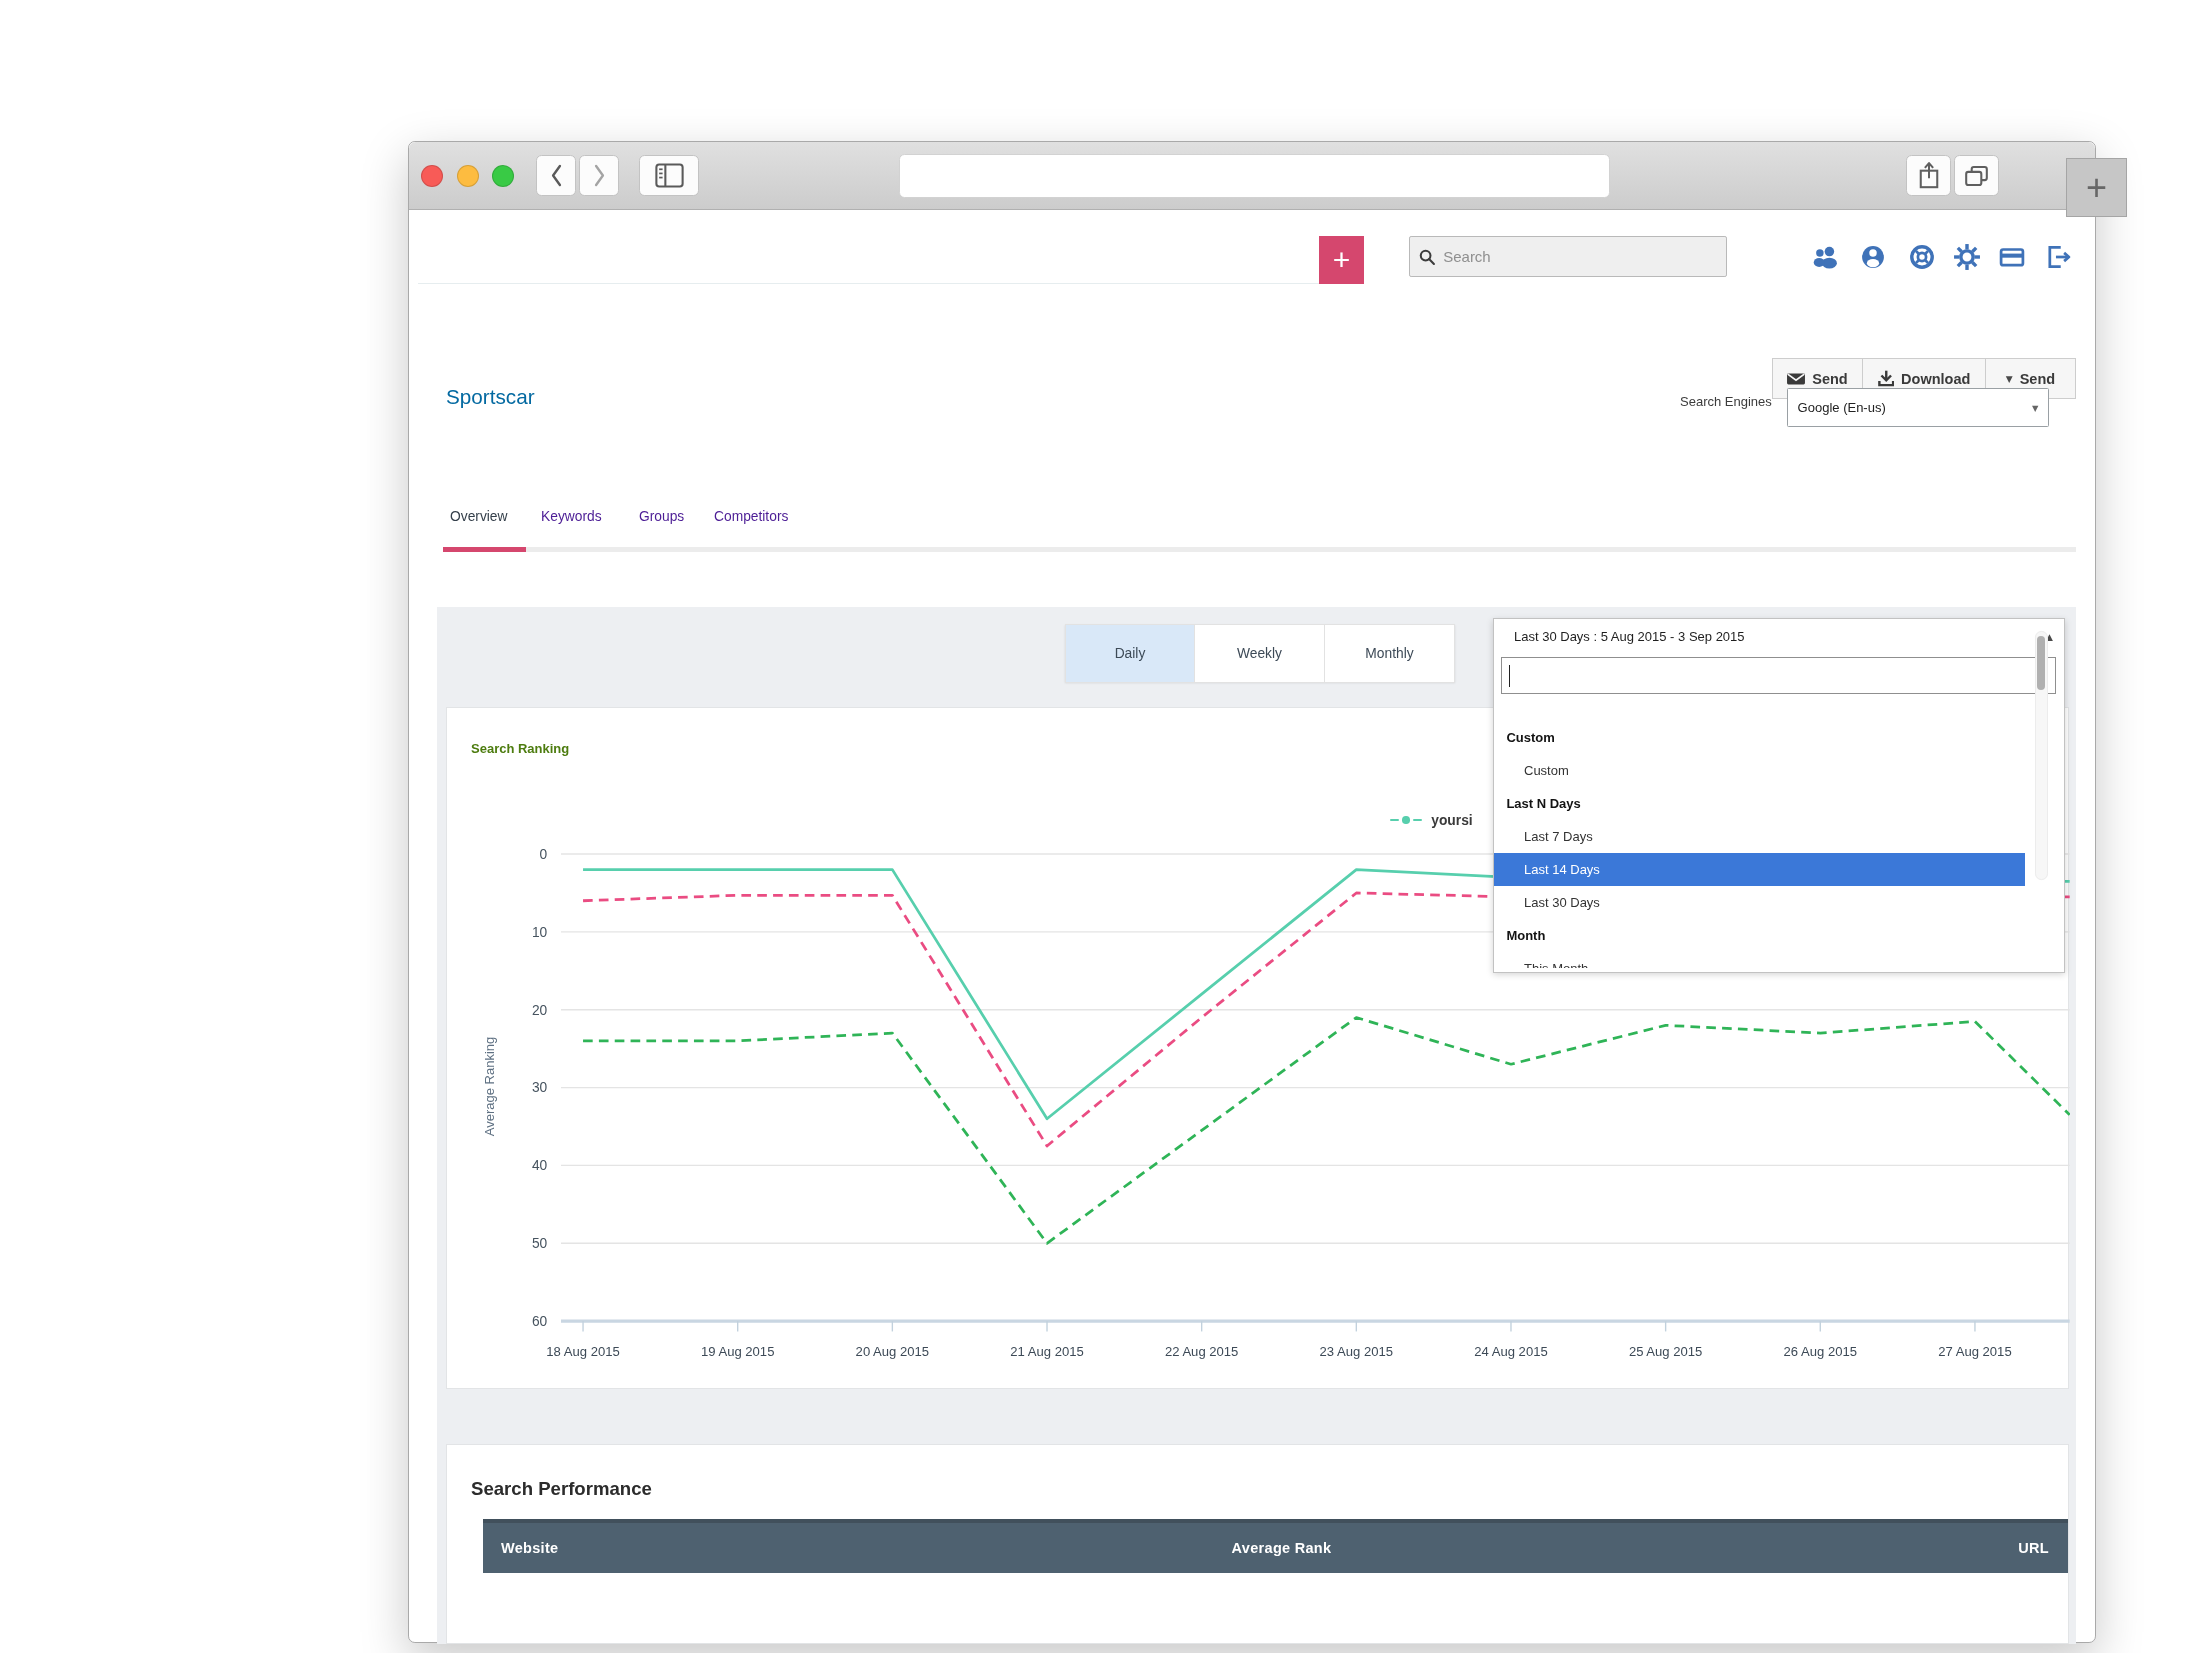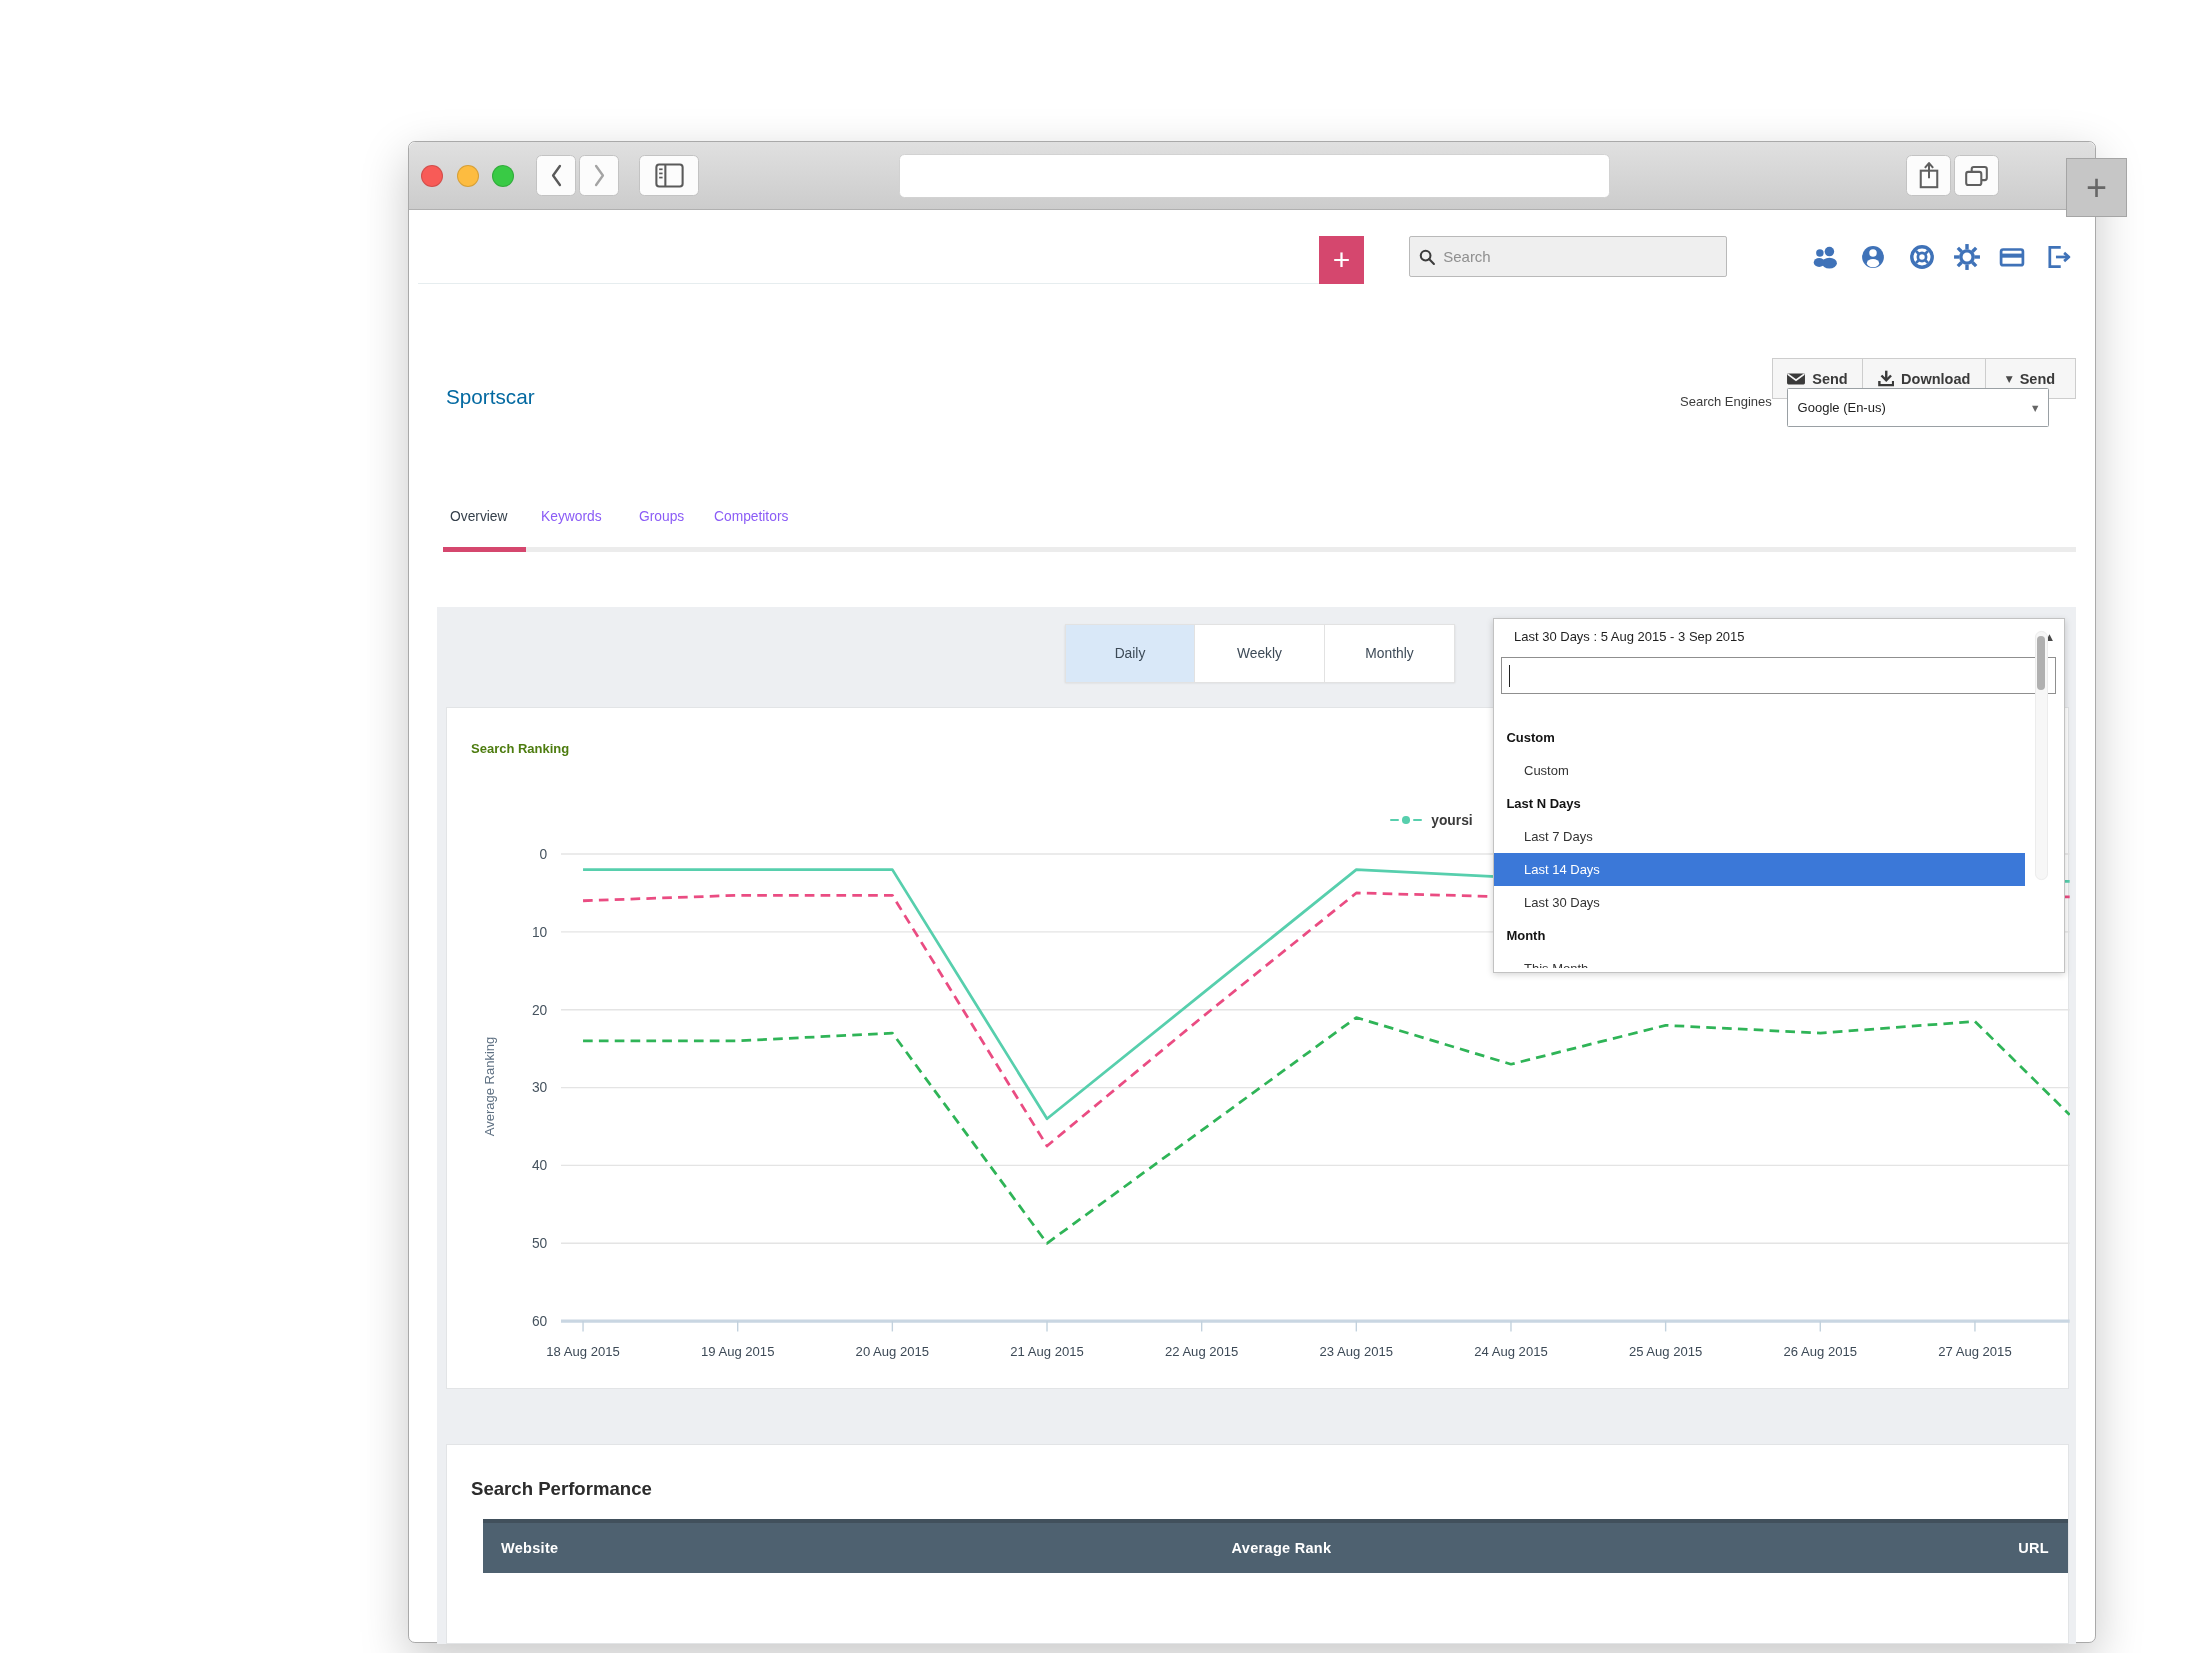--- a/index.html
+++ b/index.html
@@ -43,21 +43,21 @@
   .caret { font-size:9px; color:#4a4a4a; font-family:"DejaVu Sans",sans-serif; }
 
   .page-title { position:absolute; left:37px; top:243px; font-size:20.7px; color:#0369a1; }
   .se-label { position:absolute; left:1271px; top:252px; font-size:13px; color:#3c3c3c; }
   .se-select { position:absolute; left:1378px; top:246px; width:262px; height:39px; background:#fff;
                border:1.4px solid #9aa0a4; border-radius:1.4px; display:flex; align-items:center;
                padding:0 9.6px; font-size:13px; color:#222; cursor:pointer; }
   .se-select .caret { margin-left:auto; font-size:8.3px; color:#666; }
 
   
-  .tab { position:absolute; top:367px; font-size:13.8px; color:#8b5cf6; cursor:pointer; }
+  .tab { position:absolute; top:367px; font-size:13.8px; color:#4c1d95; cursor:pointer; }
   .tab.active { color:#343f4a; }
   .tab-track { position:absolute; left:34px; top:405px; width:1633px; height:4.8px; background:#ececec; }
   .tab-track-active { position:absolute; left:34px; top:405px; width:83px; height:4.8px; background:#d5476e; }
 
   
   .gray-panel { position:absolute; left:27.6px; top:465px; width:1639px; height:1037px; background:#edeff2; }
   .toggle-group { position:absolute; left:656px; top:482px; height:59px; display:flex;
                   box-shadow:0 0.7px 2.1px rgba(0,0,0,.10); }
   .toggle-btn { width:130px; height:59px; background:#ffffff; border:0.7px solid #e2e2e2; border-left-width:0;
                 display:flex; align-items:center; justify-content:center; font-size:13.8px; color:#3d4a57; cursor:pointer; }

